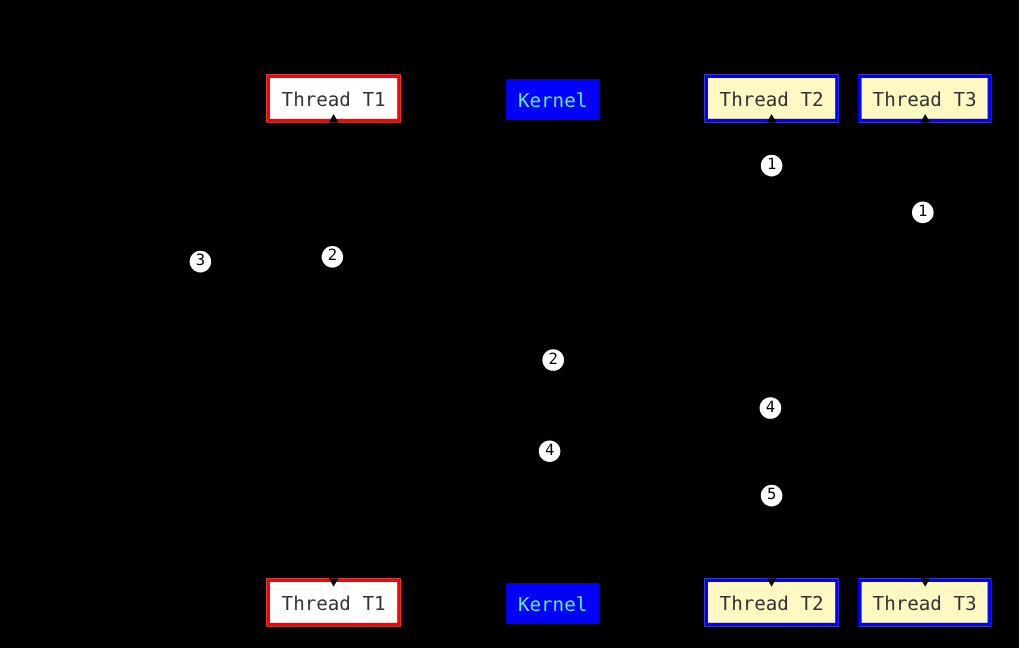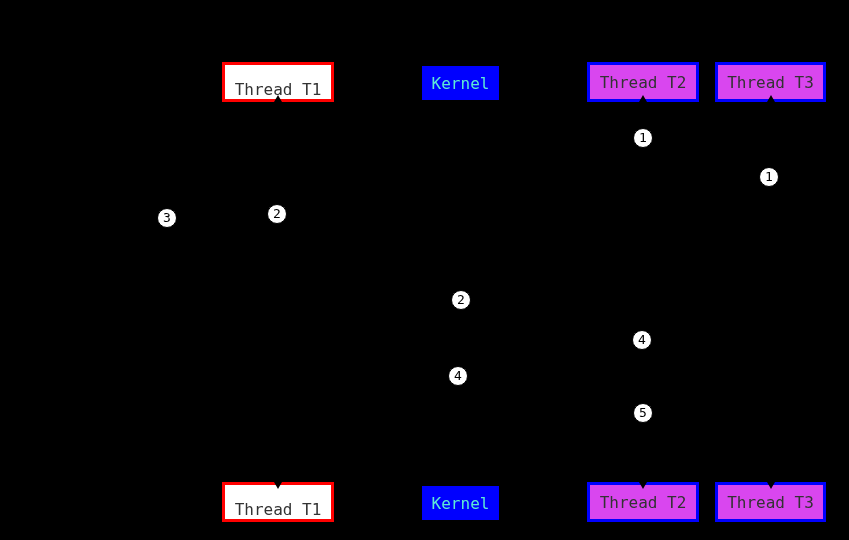--- a/index.html
+++ b/index.html
@@ -21,24 +21,23 @@
     display: flex;
     align-items: center;
     justify-content: center;
     font-size: 16px;
     white-space: nowrap;
   }
   .node.red-border {
     background: #ffffff;
     border: 3px solid #ff0000;
     color: #333333;
-    align-items: flex-end;
   }
   .node.blue-border {
-    background: #d946ef;
+    background: #fef9c3;
     border: 3px solid #0000ff;
     color: #333333;
   }
   .node.blue-fill {
     background: #0000ff;
     border: 1px solid #0000ff;
     color: #5eead4;
   }
   .notch {
     position: absolute;

